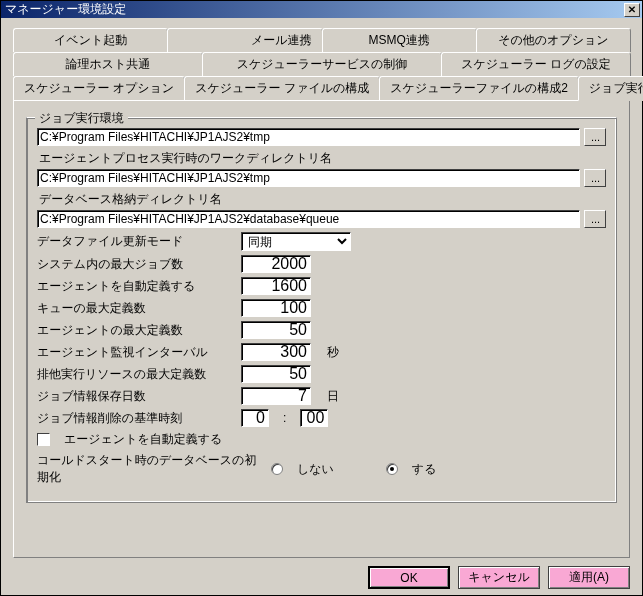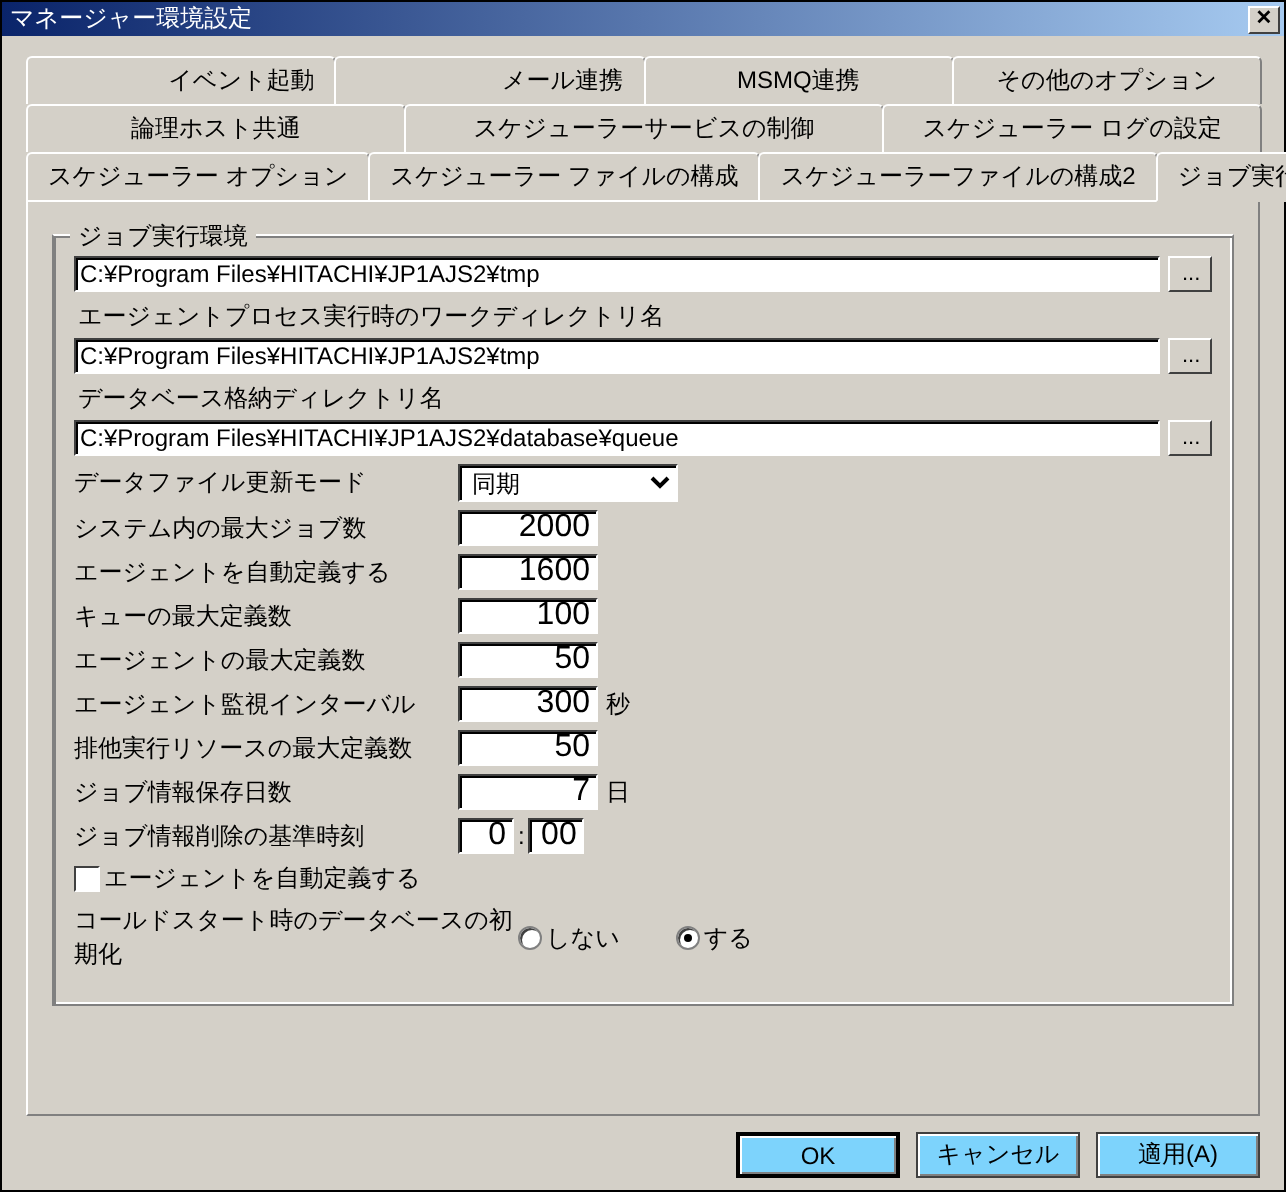--- a/index.html
+++ b/index.html
@@ -126,21 +126,21 @@
     background:#d4d0c8;
     border:1px solid #fff;
     border-right-color:#404040; border-bottom-color:#404040;
     font-size:11px;
     line-height:14px;
   }
   .form-row {
     display:flex;
     align-items:center;
     margin: 4px 0;
-    gap: 2px;
+    gap: 14px;
   }
   .form-row .lbl { width: 190px; }
   .form-row input.num {
     width: 70px;
     text-align: right;
     font-family: inherit;
     font-size:16px;
     background:#fff;
     border: 1px solid #808080;
     border-top-color:#404040; border-left-color:#404040;
@@ -182,21 +182,21 @@
   }
   .button-bar {
     display:flex;
     justify-content:flex-end;
     gap:8px;
     padding: 8px 12px 10px 0;
   }
   .btn {
     min-width: 82px;
     height: 23px;
-    background:#7dd3fc;
+    background:#f9a8d4;
     border:1px solid #404040;
     box-shadow: inset 1px 1px #fff, inset -1px -1px #808080;
     font-family:inherit;
     font-size:12px;
   }
   .btn.default {
     border:2px solid #000;
     box-shadow: inset 1px 1px #fff, inset -1px -1px #808080;
   }
 </style>
@@ -206,21 +206,21 @@
 <div class="window">
   <div class="titlebar">
     <span class="title">マネージャー環境設定</span>
     <div class="close-btn">✕</div>
   </div>
 
   <div class="content">
     <div class="tabs">
 
       <div class="tab-row">
-        <div class="tab" style="flex:1;text-align:right">イベント起動</div>
+        <div class="tab" style="flex:1;text-align:center">イベント起動</div>
         <div class="tab" style="flex:1;text-align:right">メール連携</div>
         <div class="tab" style="flex:1;text-align:center">MSMQ連携</div>
         <div class="tab" style="flex:1;text-align:center">その他のオプション</div>
       </div>
 
       <div class="tab-row">
         <div class="tab" style="flex:1;text-align:center">論理ホスト共通</div>
         <div class="tab" style="flex:1.3;text-align:center">スケジューラーサービスの制御</div>
         <div class="tab" style="flex:1;text-align:center">スケジューラー ログの設定</div>
       </div>

